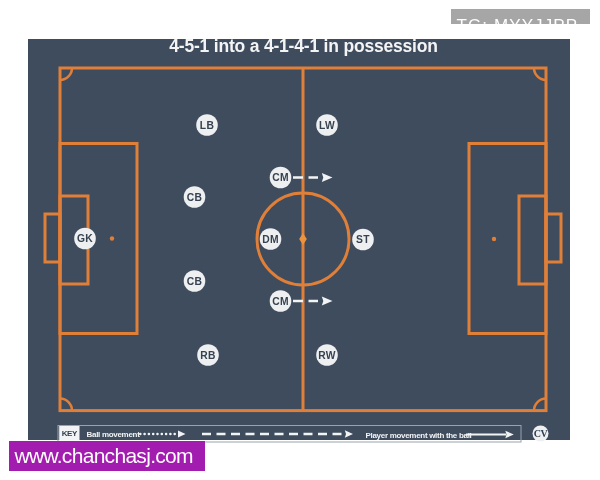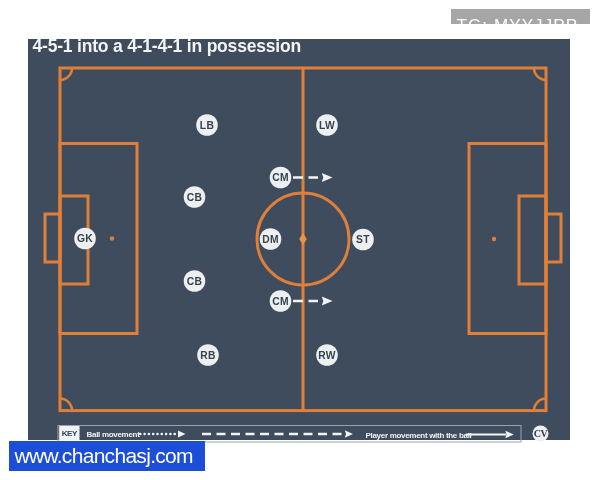--- a/index.html
+++ b/index.html
@@ -4,21 +4,21 @@
 <style>
   html,body{margin:0;padding:0;}
   body{width:600px;height:480px;background:#ffffff;font-family:"Liberation Sans",sans-serif;position:relative;overflow:hidden;}
   .abs{position:absolute;}
 </style>
 </head>
 <body>
 
 <div class="abs" style="left:28px;top:39px;width:542px;height:401px;background:#3E4C5E;"></div>
 
-<div class="abs" style="left:32.5px;top:35.5px;width:542px;text-align:left;color:#f4f4f4;font-size:17.5px;font-weight:bold;line-height:20px;letter-spacing:-0.2px;">4-5-1 into a 4-1-4-1 in possession</div>
+<div class="abs" style="left:32.5px;top:35.5px;width:542px;text-align:center;color:#f4f4f4;font-size:17.5px;font-weight:bold;line-height:20px;letter-spacing:-0.2px;">4-5-1 into a 4-1-4-1 in possession</div>
 
 <svg class="abs" style="left:0;top:0;" width="600" height="480" viewBox="0 0 600 480">
 
   <rect x="60" y="68" width="486" height="342.6" fill="none" stroke="#E07F38" stroke-width="3"></rect>
 
   <line x1="303" y1="68" x2="303" y2="410.6" stroke="#E07F38" stroke-width="3"></line>
 
   <circle cx="303" cy="239" r="46" fill="none" stroke="#E07F38" stroke-width="3"></circle>
 
   <polygon points="303,233 306.8,239 303,245 299.2,239" fill="#ED923F"></polygon>
@@ -139,13 +139,13 @@
   </g>
 
   <g>
       <circle cx="540.5" cy="433.5" r="8" fill="#EDEFF1"></circle>
       <text x="540.5" y="437" text-anchor="middle" font-size="10" font-weight="bold" fill="#2F3E52" font-family="Liberation Serif,serif" letter-spacing="-0.5">CV</text>
     </g>
 </svg>
 
 <div class="abs" style="left:450.5px;top:9px;width:139px;height:15px;background:#A6A6A6;color:#ffffff;font-size:17px;line-height:33px;padding-left:6px;letter-spacing:1.1px;box-sizing:border-box;">TG: MYYJJPP</div>
 
-<div class="abs" style="left:8.5px;top:440.5px;width:196px;height:30px;background:#1d4ed8;color:#ffffff;font-size:21px;letter-spacing:-0.7px;line-height:30px;padding-left:6px;box-sizing:border-box;">www.chanchasj.com</div>
+<div class="abs" style="left:8.5px;top:440.5px;width:196px;height:30px;background:#a21caf;color:#ffffff;font-size:21px;letter-spacing:-0.7px;line-height:30px;padding-left:6px;box-sizing:border-box;">www.chanchasj.com</div>
 
 </body></html>

